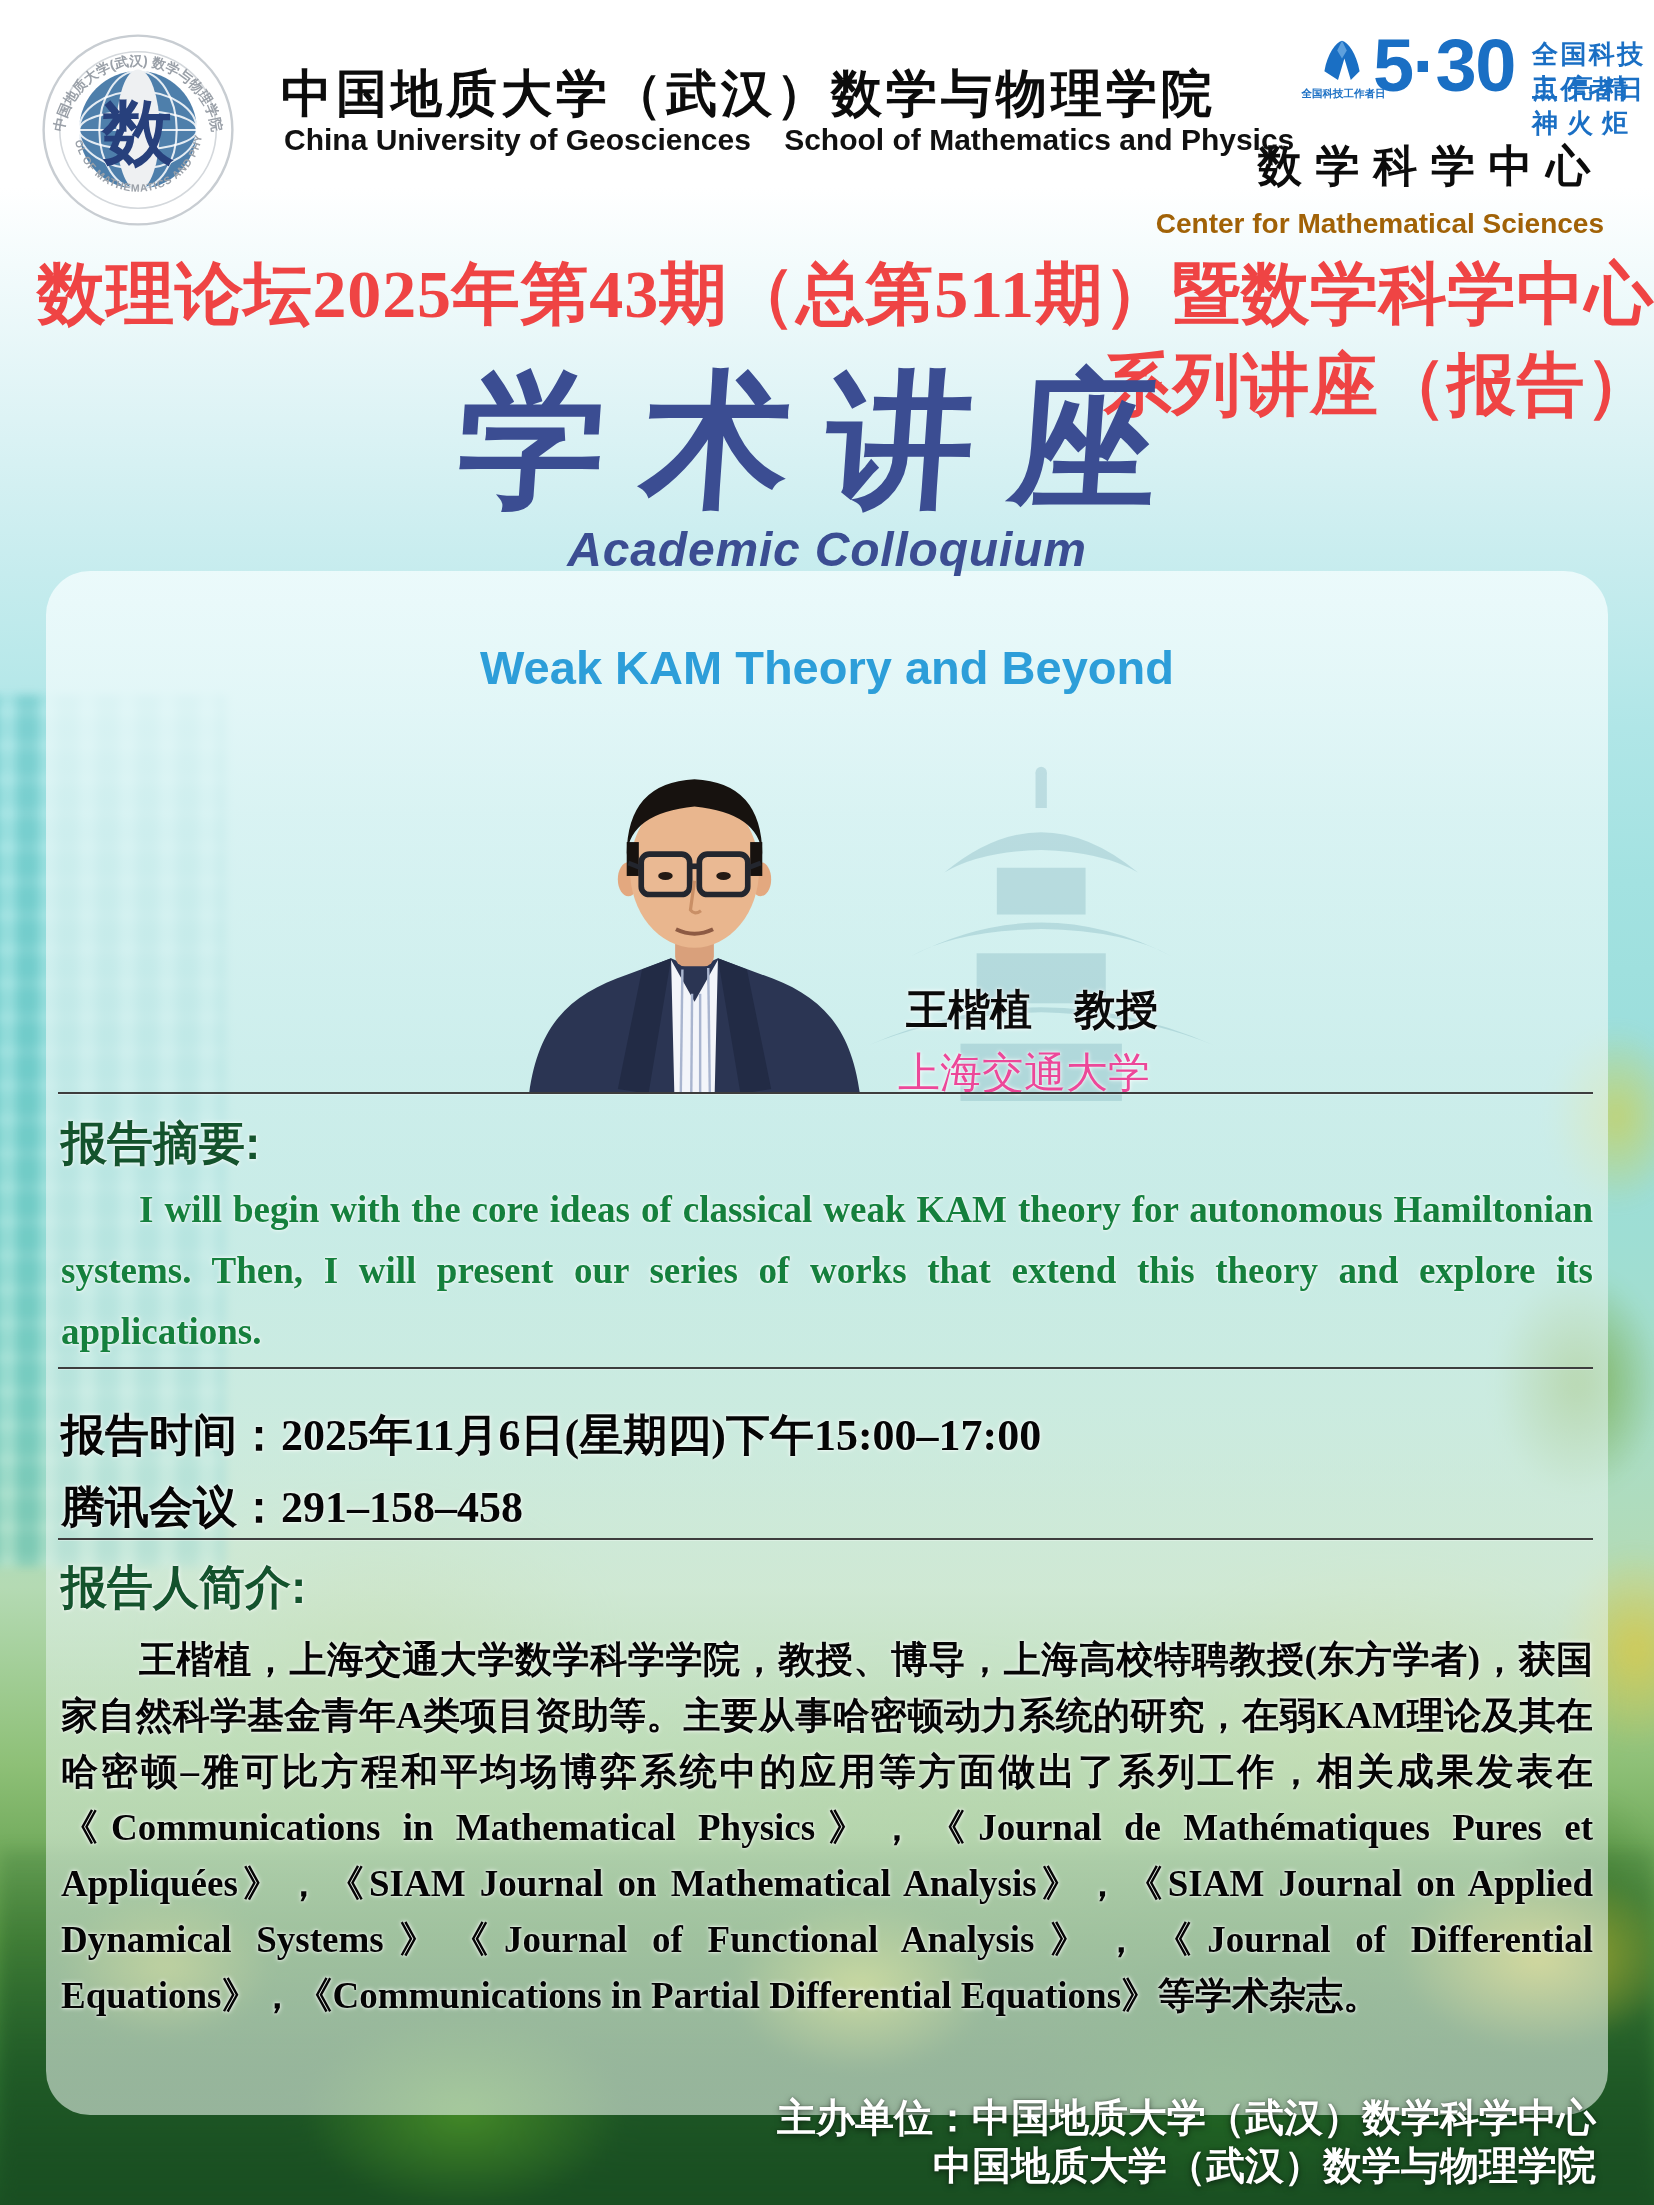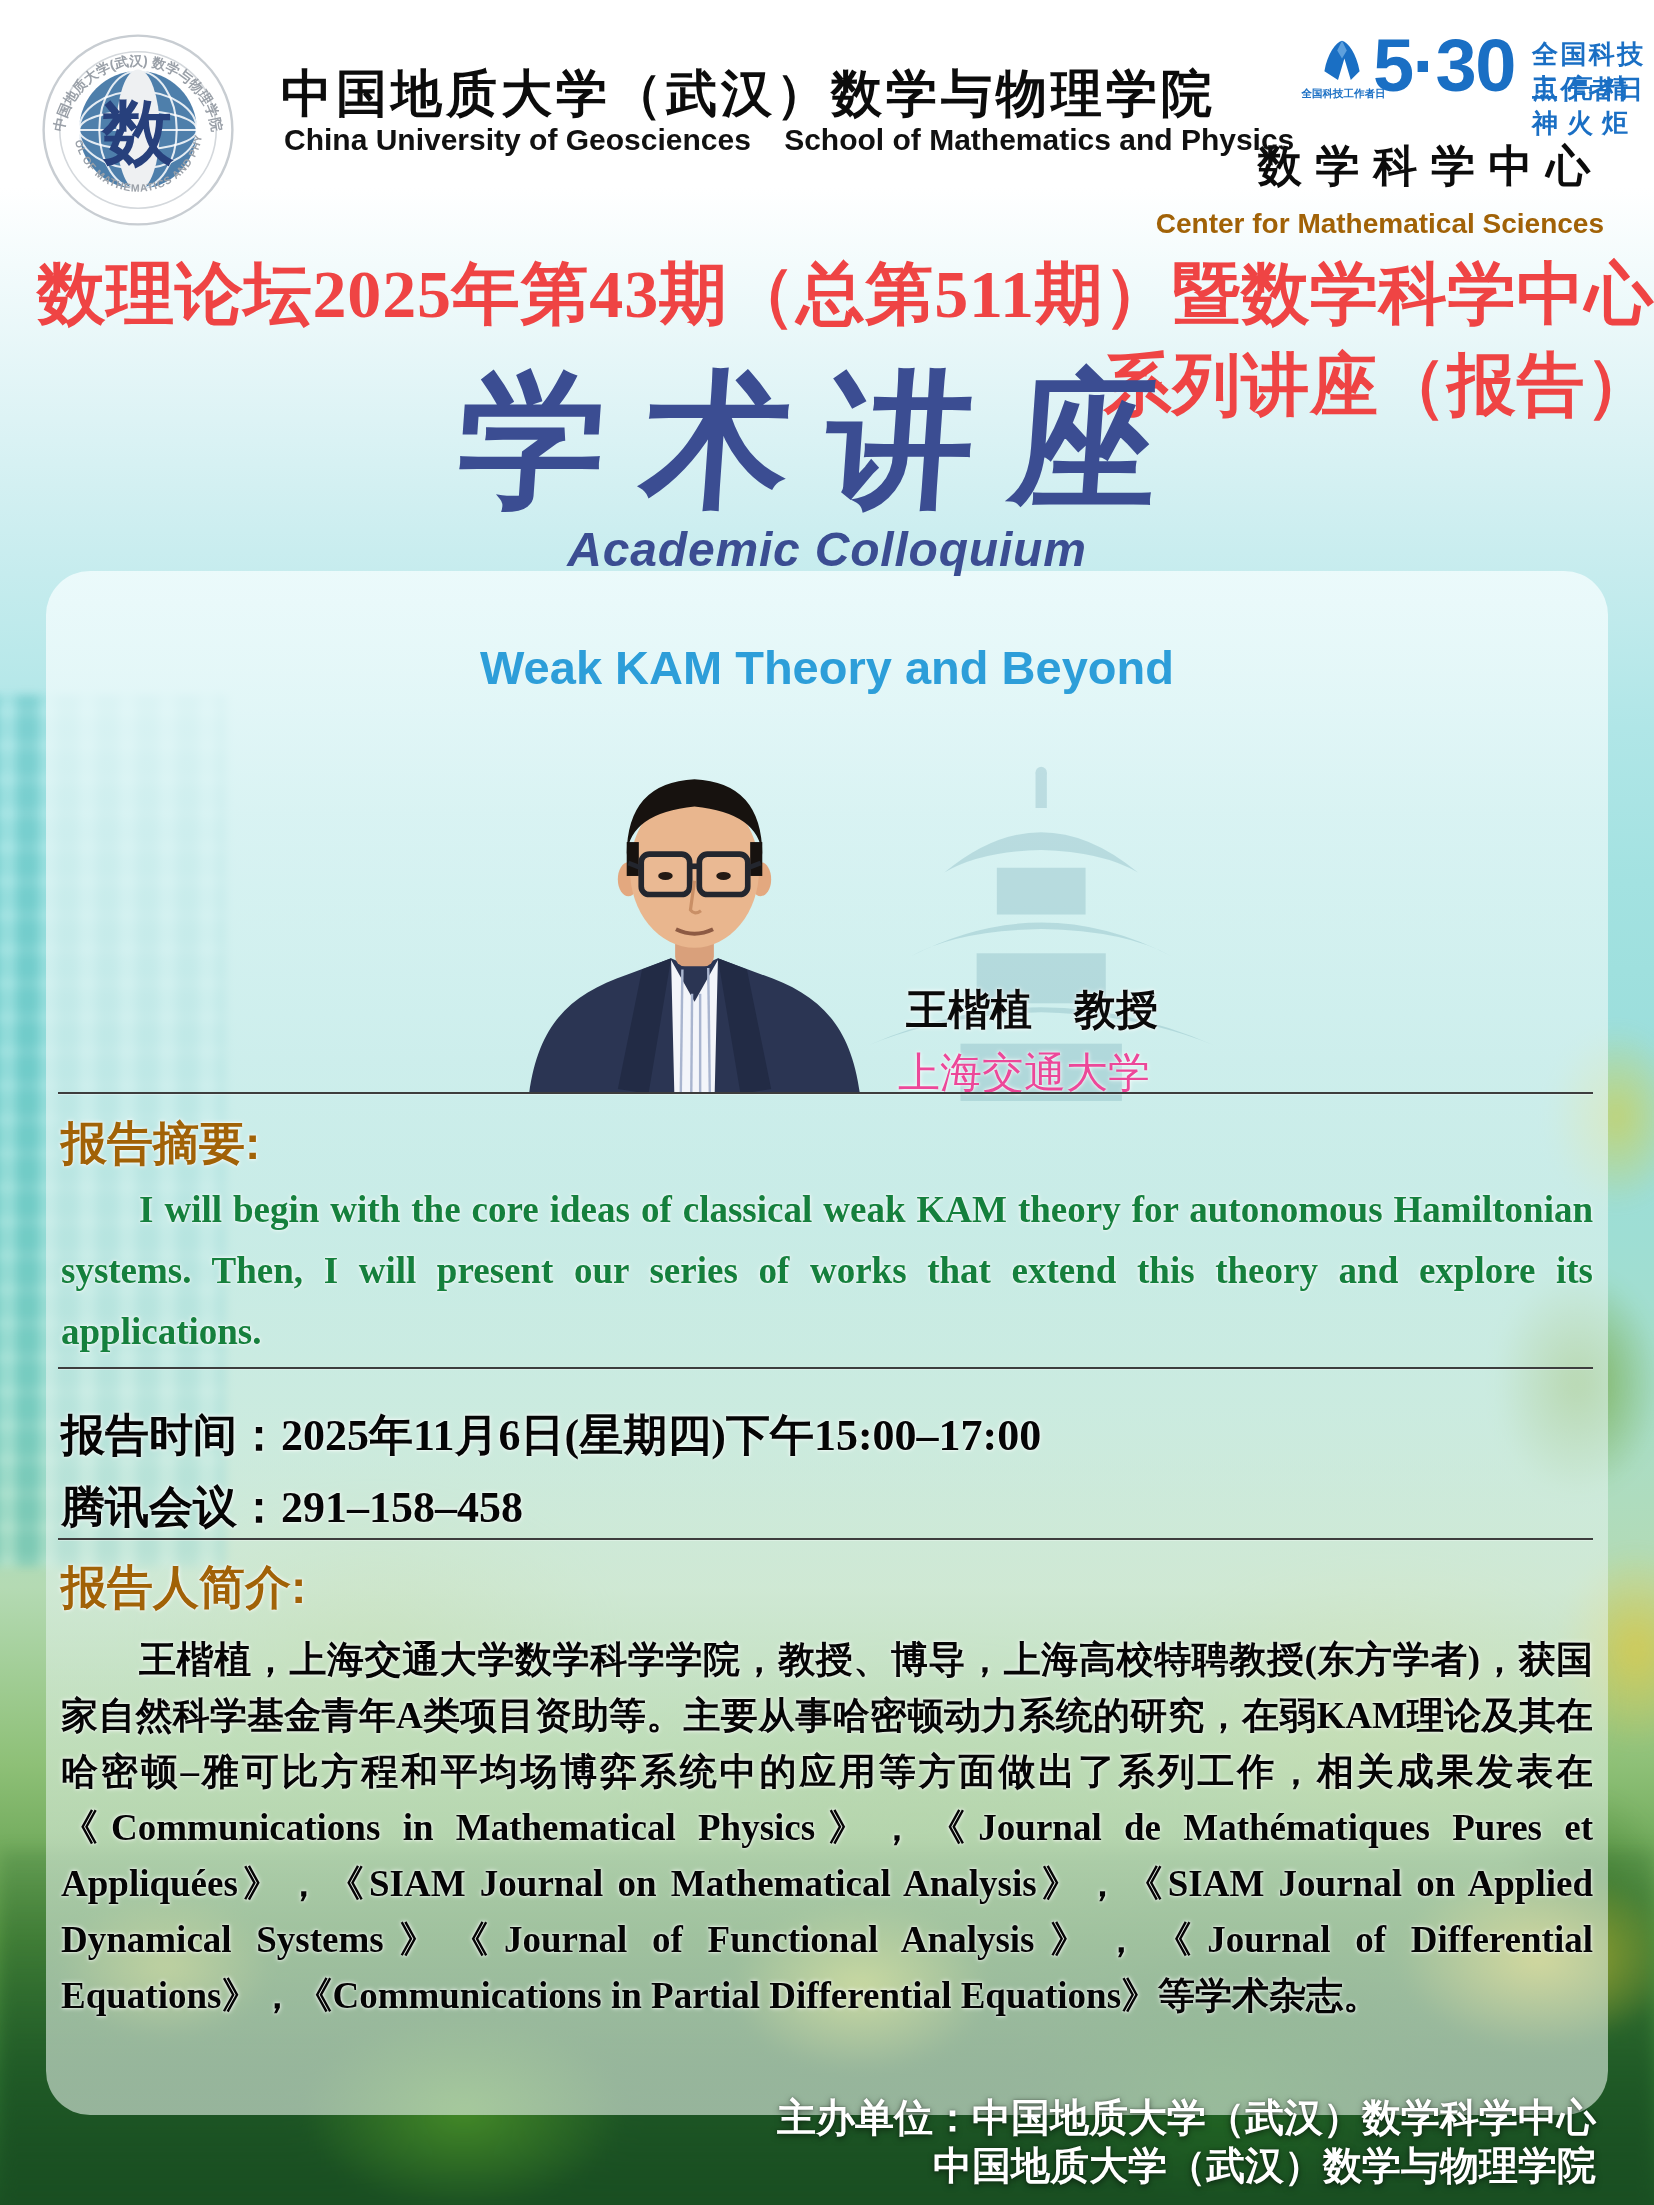--- a/index.html
+++ b/index.html
@@ -57,21 +57,21 @@
   .card{left:46px;top:571px;width:1562px;height:1544px;border-radius:44px;
     background:linear-gradient(180deg, rgba(238,251,252,.92) 0%, rgba(230,247,247,.78) 16%,
       rgba(226,244,241,.62) 42%, rgba(228,243,235,.55) 75%, rgba(232,244,235,.6) 100%);}
   .talk-title{left:0;top:640px;width:100%;text-align:center;font-size:47px;font-weight:700;color:#2d9ed9;}
   .portrait{left:521px;top:758px;width:347px;height:336px;overflow:hidden;}
   .spk-name{left:906px;top:982px;font-size:42px;font-weight:800;color:#0a0a0a;}
   .spk-aff{left:898px;top:1045px;font-size:42px;font-weight:400;color:#ec4899;}
   .rule{left:58px;width:1535px;height:1.6px;background:#3d3d3d;box-shadow:0 0.8px 0 rgba(255,255,255,.4);}
   .rule1{top:1092px;} .rule2{top:1367px;} .rule3{top:1538px;}
   .glow{text-shadow:0 0 5.7px rgba(255,255,255,.85),0 0 2.4px rgba(255,255,255,.9);}
-  .sec-h{font-size:46px;font-weight:900;color:#a16207;}
+  .sec-h{font-size:46px;font-weight:900;color:#14532d;}
   .abstract-h{left:61px;top:1113px;}
   .abstract-b{left:61px;top:1179px;width:1532px;font-family:"Liberation Serif",serif;font-weight:700;
     font-size:37px;line-height:61px;color:#15803d;text-align:justify;text-indent:78px;}
   .row{left:61px;font-size:44px;color:#050505;}
   .row-time{top:1394px;margin-top:12px;} .row-meet{top:1478px;}
   .row .lbl{font-weight:900;}
   .row .val{font-family:"Liberation Serif",serif;font-weight:800;}
   .bio-h{left:61px;top:1557px;}
   .bio-b{left:61px;top:1632px;width:1532px;font-family:"Liberation Serif",serif;font-weight:700;
     font-size:37px;line-height:56px;color:#050505;text-align:justify;text-indent:78px;}

